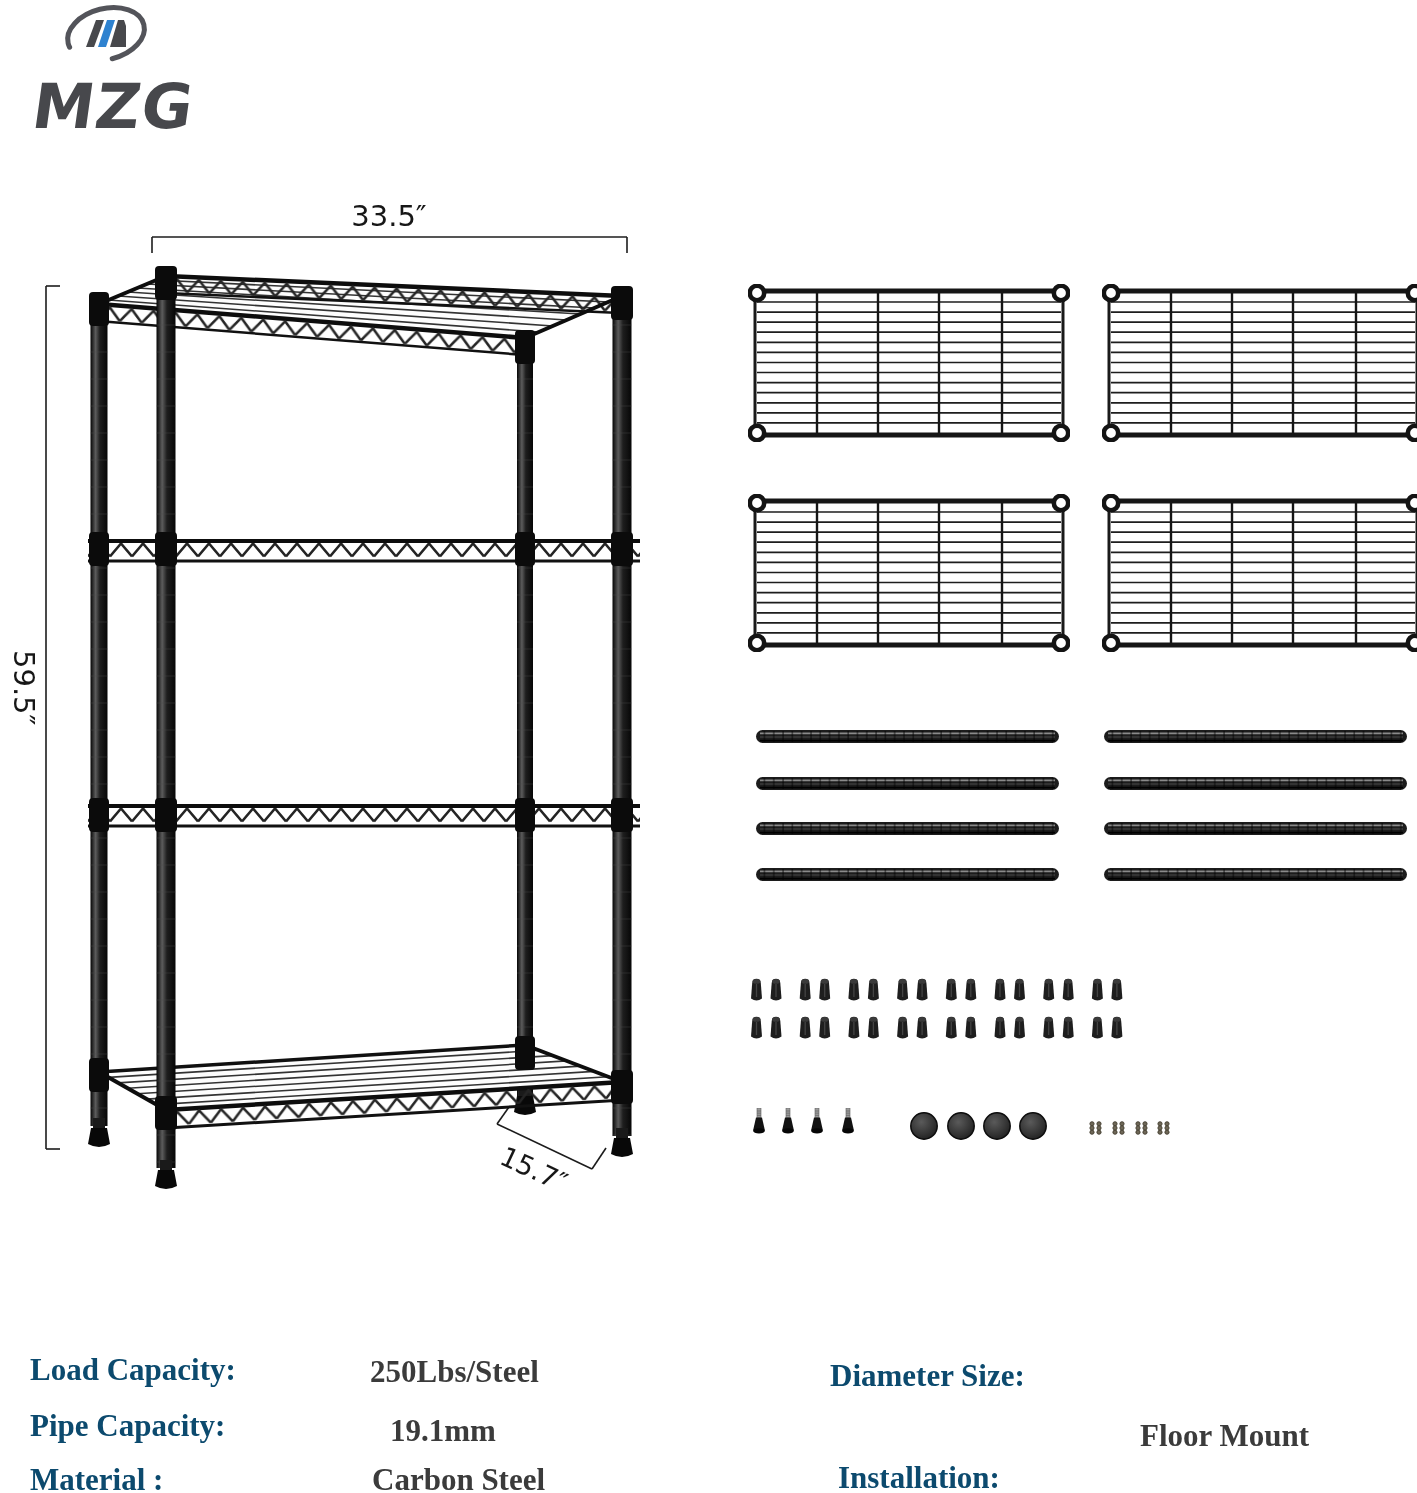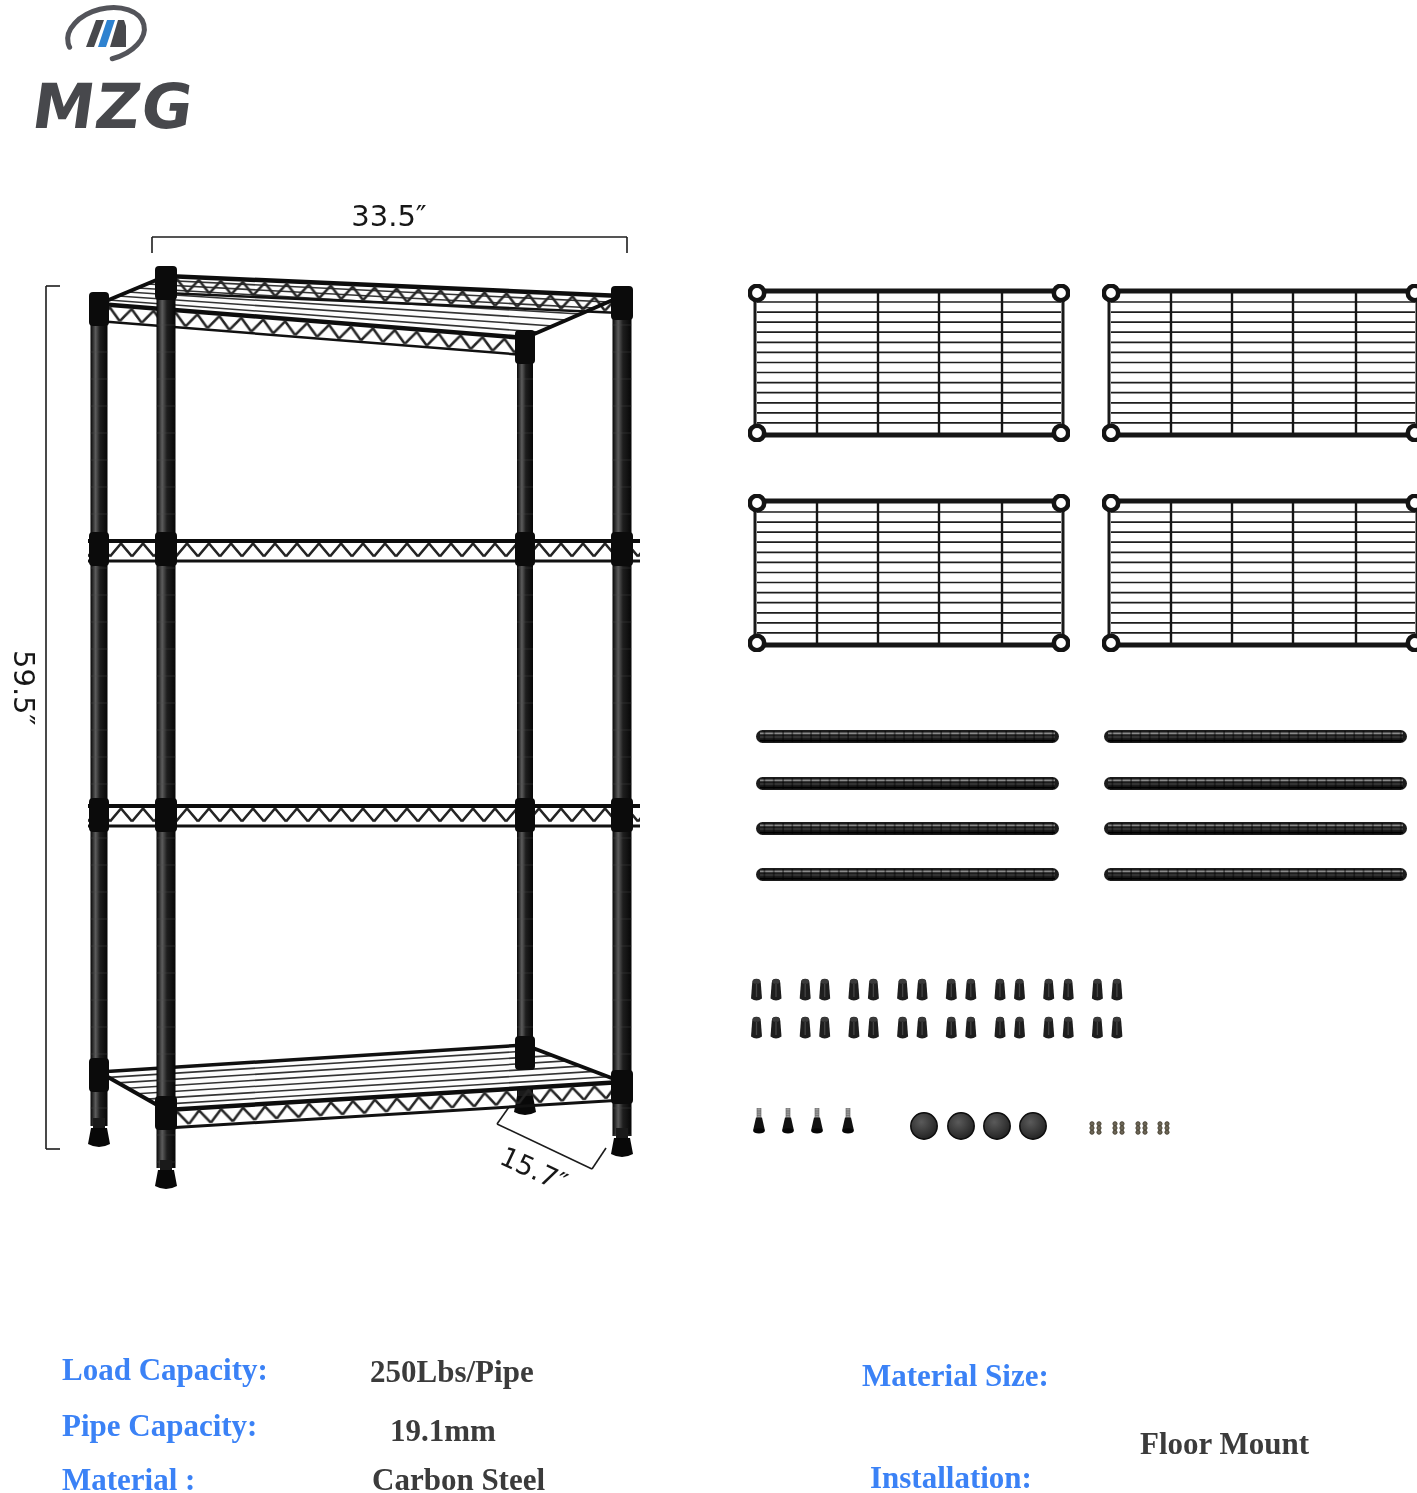--- a/index.html
+++ b/index.html
@@ -1,20 +1,20 @@
 <!DOCTYPE html>
 <html><head>
 <meta charset="utf-8">
 <style>
   html,body{margin:0;padding:0;background:#fff;}
   .canvas{position:relative;width:1417px;height:1493px;background:#ffffff;overflow:hidden;
           font-family:"Liberation Sans",sans-serif;}
   .gfx{position:absolute;left:0;top:0;width:1417px;height:1493px;}
   .spec{position:absolute;white-space:nowrap;font-family:"Liberation Serif",serif;font-weight:bold;}
-  .spec-label{color:#3b82f6;font-size:31px;margin-left:32px;}
+  .spec-label{color:#0c4a6e;font-size:31px;}
   .spec-value{color:#3b3b3b;font-size:31px;}
 </style>
 </head>
 <body>
 
 <div class="canvas">
 <svg class="gfx" viewBox="0 0 1417 1493">
   <defs>
     <pattern id="zig" width="22" height="18" patternUnits="userSpaceOnUse">
       <path d="M0,15.5 L11,2.5 L22,15.5" fill="none" stroke="#242424" stroke-width="2.6"></path>
@@ -303,25 +303,25 @@
     <g>
       <use href="#screwset" x="1089" y="1121" width="13" height="14"></use>
       <use href="#screwset" x="1112" y="1121" width="13" height="14"></use>
       <use href="#screwset" x="1135" y="1121" width="13" height="14"></use>
       <use href="#screwset" x="1157" y="1121" width="13" height="14"></use>
     </g>
   </g>
 </svg>
 
 <div class="spec spec-label" style="left:30px;top:1352px;">Load Capacity:</div>
-<div class="spec spec-value" style="left:370px;top:1354px;">250Lbs/Pipe</div>
+<div class="spec spec-value" style="left:370px;top:1354px;">250Lbs/Steel</div>
 
 <div class="spec spec-label" style="left:30px;top:1408px;">Pipe Capacity:</div>
 <div class="spec spec-value" style="left:390px;top:1413px;text-align:center;">19.1mm</div>
 
 <div class="spec spec-label" style="left:30px;top:1462px;">Material :</div>
 <div class="spec spec-value" style="left:372px;top:1462px;">Carbon Steel</div>
 
-<div class="spec spec-label" style="left:830px;top:1358px;">Material Size:</div>
+<div class="spec spec-label" style="left:830px;top:1358px;">Diameter Size:</div>
 
 <div class="spec spec-label" style="left:838px;top:1460px;">Installation:</div>
-<div class="spec spec-value" style="left:1140px;top:1418px;margin-top:8px;">Floor Mount</div>
+<div class="spec spec-value" style="left:1140px;top:1418px;">Floor Mount</div>
 </div>
 
 </body></html>

